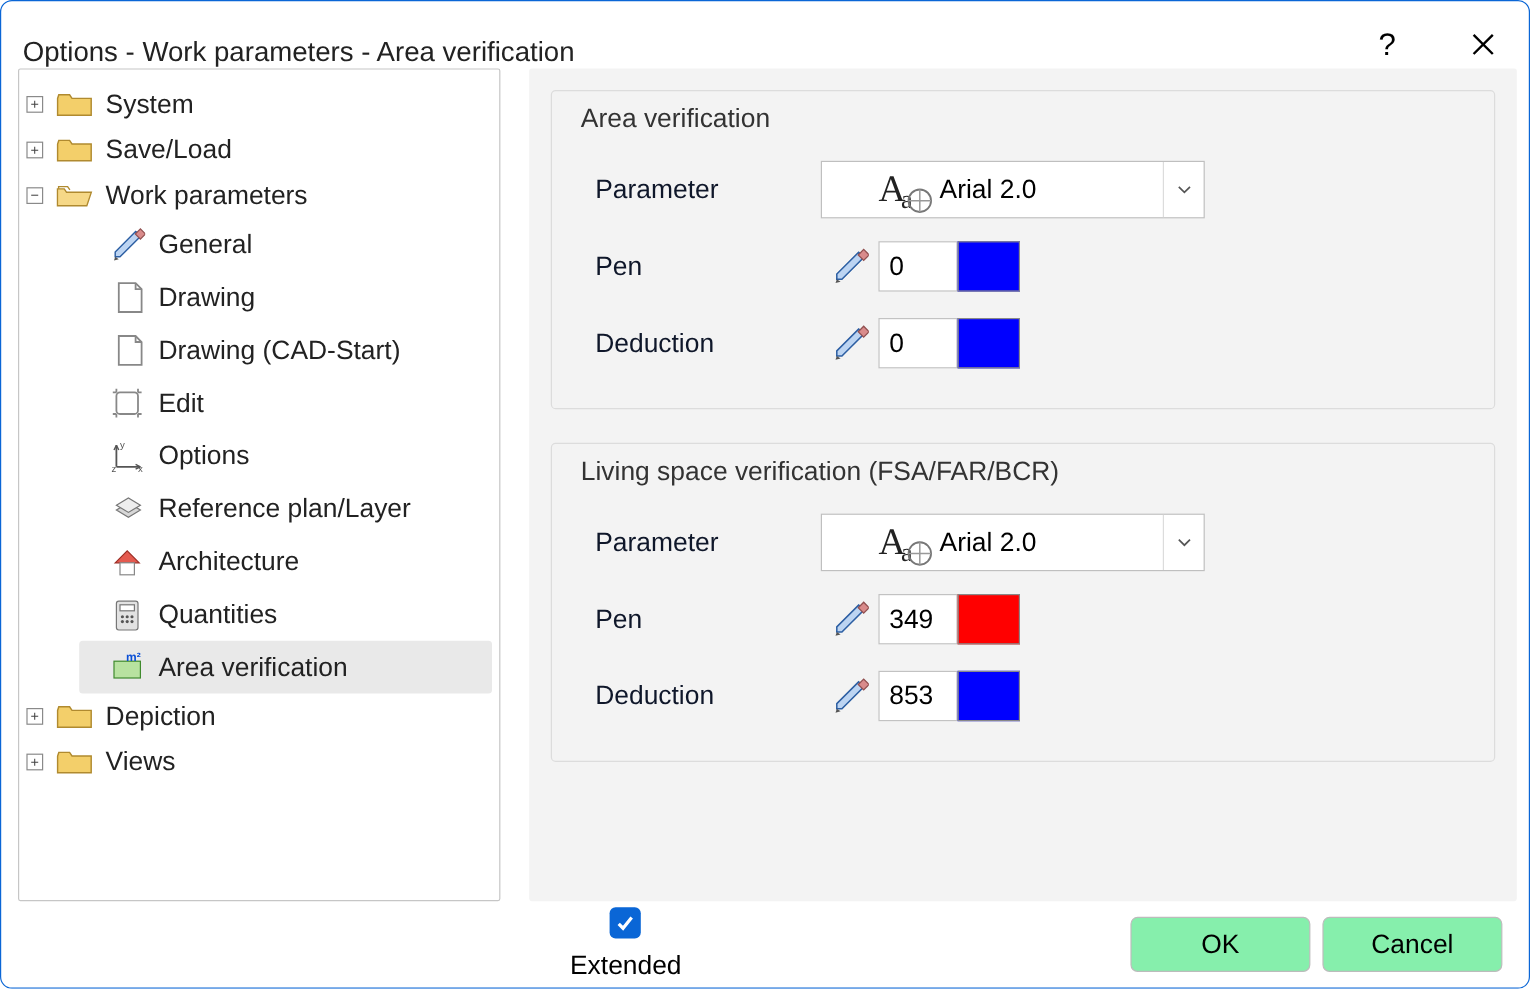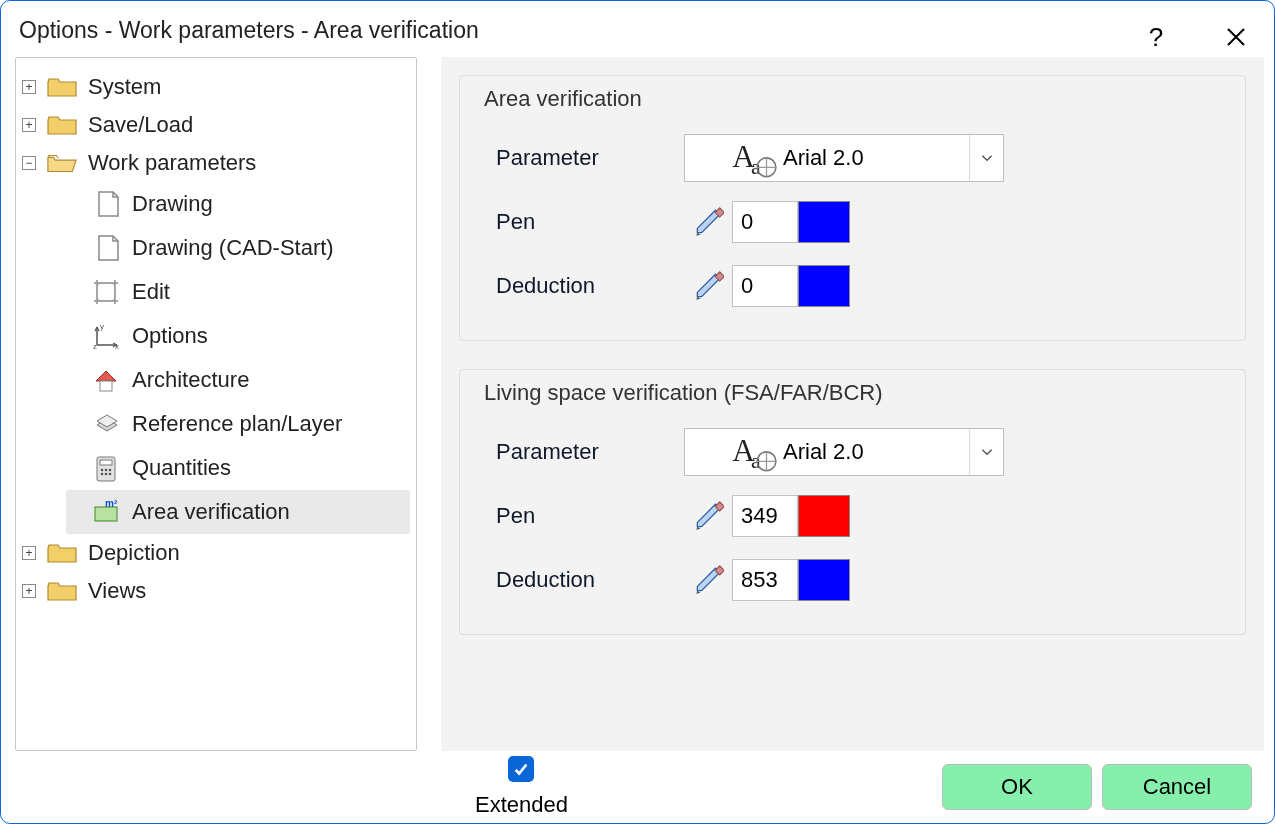--- a/index.html
+++ b/index.html
@@ -15,21 +15,21 @@
     border: 1.5px solid #0a66d6;
     border-radius: 10px;
     background: #fff;
     position: relative;
     display: flex;
     flex-direction: column;
   }
   .titlebar {
     height: 56px;
     display: flex;
-    align-items: flex-start;
+    align-items: flex-end;
     padding: 16px 18px 0 18px;
   }
   .titlebar .title {
     font-size: 23px;
     color: #222;
     flex: 1;
   }
   .titlebar .help-btn, .titlebar .close-btn {
     width: 40px; height: 40px;
     display: flex;
@@ -330,20 +330,31 @@
                 </svg>
               </span>
             <span>Work parameters</span>
           </div>
           <ul>
             <li>
                 <div class="row">
               <span class="expander-spacer"></span>
               <span class="child-icon">
                     <svg viewBox="0 0 30 30">
+                      <use href="#pencil"></use>
+                    </svg>
+                  </span>
+              <span>General</span>
+            </div>
+              </li>
+            <li>
+                <div class="row">
+              <span class="expander-spacer"></span>
+              <span class="child-icon">
+                    <svg viewBox="0 0 30 30">
                       <use href="#file"></use>
                     </svg>
                   </span>
               <span>Drawing</span>
             </div>
               </li>
             <li>
                 <div class="row">
               <span class="expander-spacer"></span>
               <span class="child-icon">
@@ -374,35 +385,35 @@
                     </svg>
                   </span>
               <span>Options</span>
             </div>
               </li>
             <li>
                 <div class="row">
               <span class="expander-spacer"></span>
               <span class="child-icon">
                     <svg viewBox="0 0 30 30">
+                      <use href="#refplan"></use>
+                    </svg>
+                  </span>
+              <span>Reference plan/Layer</span>
+            </div>
+              </li>
+            <li>
+                <div class="row">
+              <span class="expander-spacer"></span>
+              <span class="child-icon">
+                    <svg viewBox="0 0 30 30">
                       <use href="#house"></use>
                     </svg>
                   </span>
               <span>Architecture</span>
-            </div>
-              </li>
-            <li>
-                <div class="row">
-              <span class="expander-spacer"></span>
-              <span class="child-icon">
-                    <svg viewBox="0 0 30 30">
-                      <use href="#refplan"></use>
-                    </svg>
-                  </span>
-              <span>Reference plan/Layer</span>
             </div>
               </li>
             <li>
                 <div class="row">
               <span class="expander-spacer"></span>
               <span class="child-icon">
                     <svg viewBox="0 0 30 30">
                       <use href="#calc"></use>
                     </svg>
                   </span>

